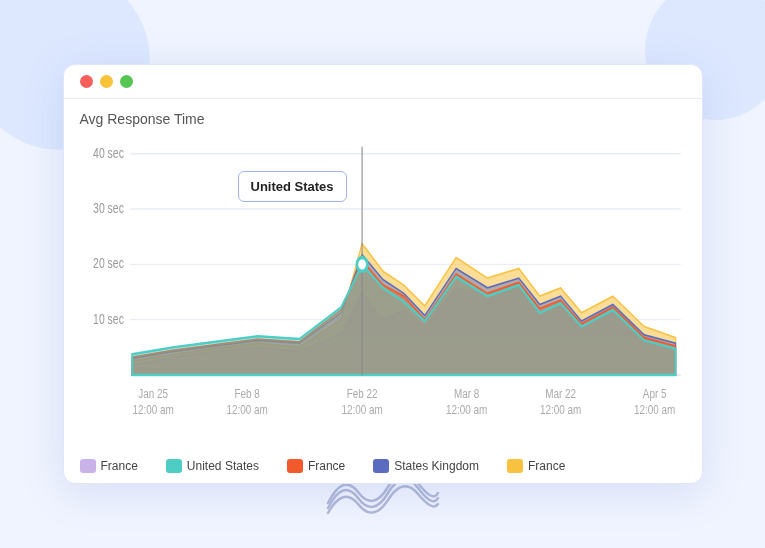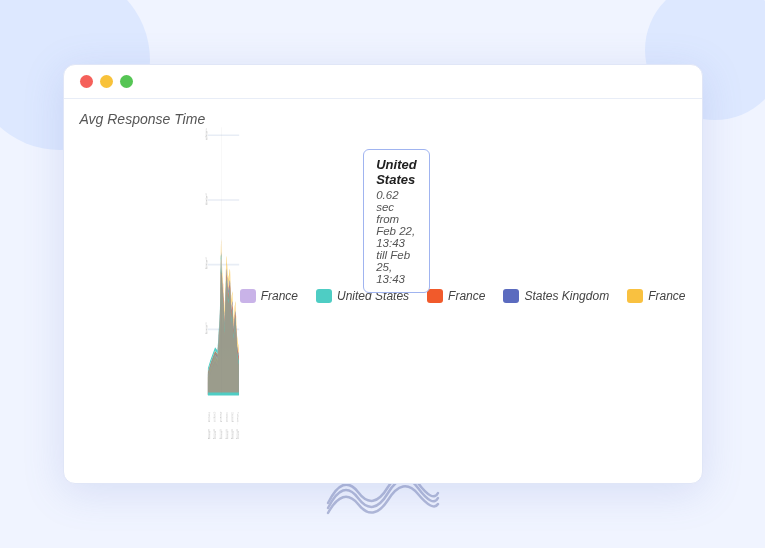--- a/index.html
+++ b/index.html
@@ -71,22 +71,21 @@
       border-radius: 50%;
     }
     .dot-red { background: #f5605a; }
     .dot-yellow { background: #f8c23a; }
     .dot-green { background: #55c554; }
 
     .chart-area {
       flex: 1;
       padding: 12px 16px 0 16px;
       display: flex;
-      flex-direction: row;
-      font-style: italic;
+      flex-direction: column;
     }
     .chart-title {
       font-size: 14px;
       color: #555;
       font-weight: 500;
       margin-bottom: 6px;
     }
     .chart-container {
       flex: 1;
       position: relative;
@@ -114,22 +113,22 @@
     }
     .tooltip-desc {
       font-size: 11.5px;
       color: #555;
       margin-top: 2px;
     }
 
     .legend {
       display: flex;
       align-items: center;
-      justify-content: center;
-      gap: 18px;
+      justify-content: flex-start;
+      gap: 28px;
       padding: 8px 0 10px 0;
       flex-shrink: 0;
       flex-wrap: wrap;
     }
     .legend-item {
       display: flex;
       align-items: center;
       gap: 5px;
       font-size: 12px;
       color: #444;
@@ -159,21 +158,20 @@
     <div class="dot dot-green"></div>
   </div>
 
   <div class="chart-area">
     <div class="chart-title">Avg Response Time</div>
 
     <div class="chart-container">
       
       <div class="tooltip-box">
         <div class="tooltip-title">United States</div>
-        <div class="tooltip-desc">0.62 sec from Feb 22, 13:43 till Feb 25, 13:43</div>
       </div>
 
       <svg class="main-chart" viewBox="0 0 580 230" preserveAspectRatio="none">
         <defs>
           <linearGradient id="france-grad" x1="0" y1="0" x2="0" y2="1">
             <stop offset="0%" stop-color="#c9b3e8" stop-opacity="0.8"></stop>
             <stop offset="100%" stop-color="#c9b3e8" stop-opacity="0.5"></stop>
           </linearGradient>
         </defs>
 

